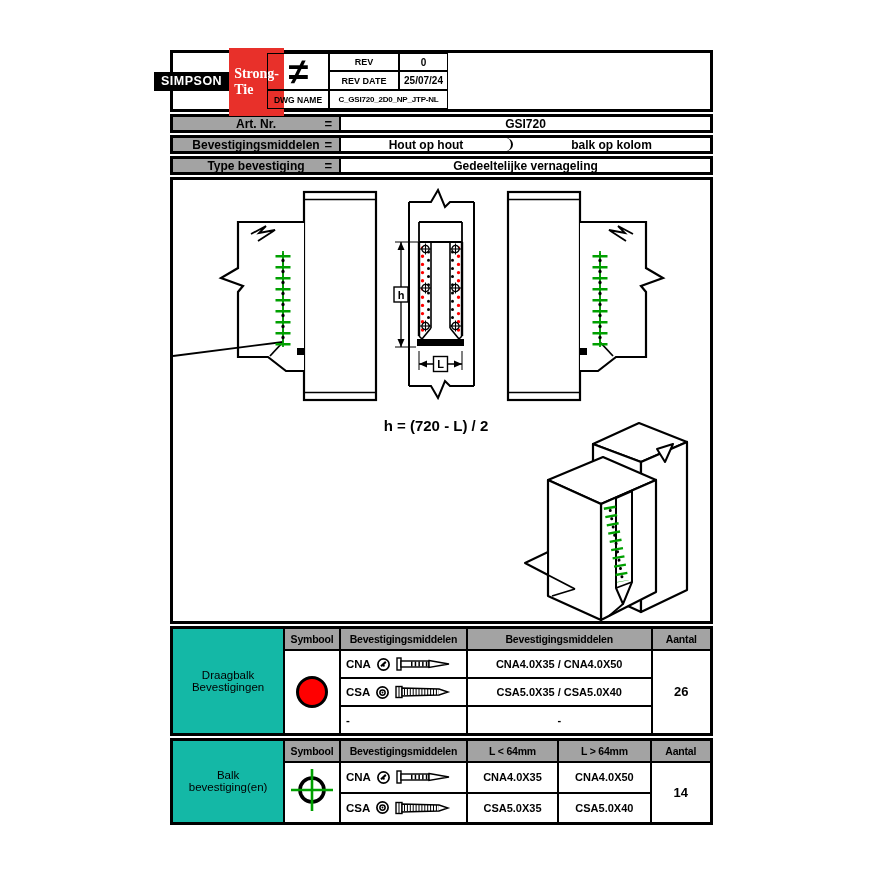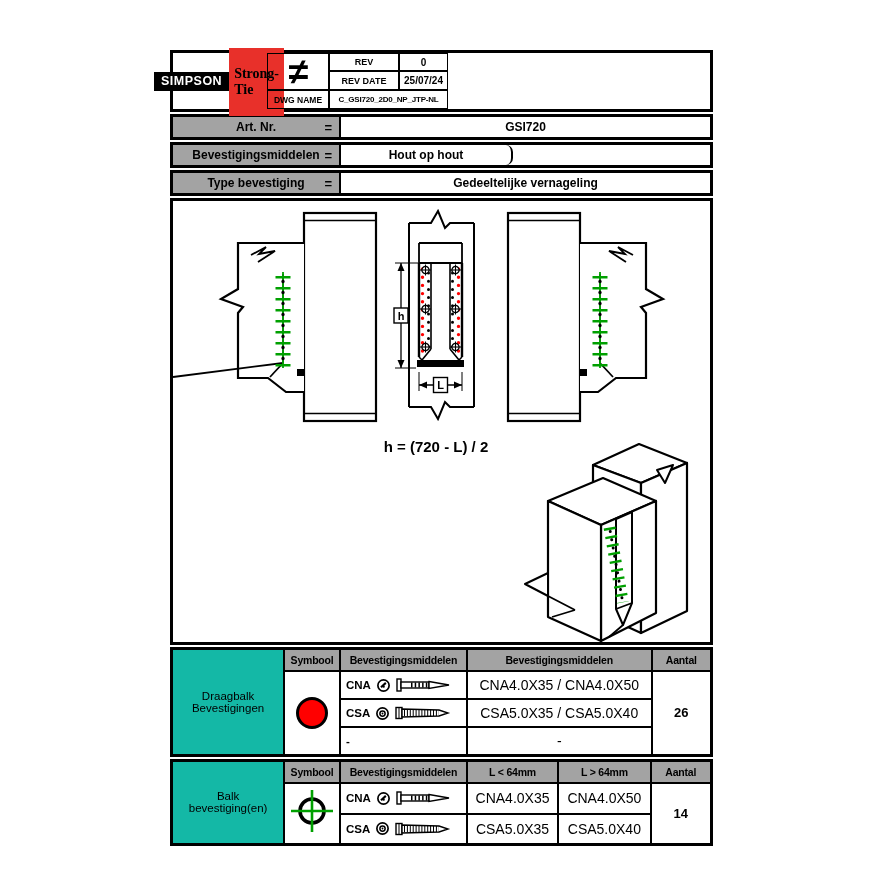--- a/index.html
+++ b/index.html
@@ -7,56 +7,56 @@
          font-family:"Liberation Sans", sans-serif; color:#000; }
   .sheet { position:absolute; left:170px; top:50px; width:543px; }
   .blk { box-sizing:border-box; border:3px solid #000; background:#fff; }
 
   
   .titleblock { display:flex; height:62px; }
   .logo-cell { width:92px; border-right:2.5px solid #000; display:flex; flex-direction:row;
                align-items:center; justify-content:center; }
   .logo-black { background:#000; color:#fff; font-weight:bold; font-size:12.5px;
                 padding:2.5px 7px; letter-spacing:.5px; }
-  .logo-red { background:#e8302a; color:#000000; font-family:"Liberation Serif",serif;
+  .logo-red { background:#e8302a; color:#ffffff; font-family:"Liberation Serif",serif;
               font-weight:bold; font-size:14px; padding:18px 5px; margin-top:1px; }
   .title-cell { flex:1; display:flex; align-items:center; justify-content:center;
                 border-right:2.5px solid #000; }
   .title-text { font-size:24px; font-weight:bold; border-bottom:2.5px solid #000; padding:0 5px 4px; }
   .rev-block { width:181px; display:grid; grid-template-columns:62px 70px 1fr;
                grid-template-rows:18px 19px 1fr; }
   .rev-cell { border:1.1px solid #000; display:flex; align-items:center; justify-content:center;
               font-weight:bold; overflow:hidden; }
   .neq { grid-row:1/3; grid-column:1; font-size:36px; font-weight:bold; font-style:italic; }
   .rev-lab { font-size:9px; }
   .rev-val { font-size:10px; }
   .dwg-lab { font-size:8.5px; }
   .dwg-val { grid-column:2/4; font-size:8px; letter-spacing:-.2px; }
 
   
-  .info-row { display:flex; height:26px; margin-top:2px; }
+  .info-row { display:flex; height:19px; margin-top:2px; }
   .info-label { width:166px; background:#a3a3a3; border-right:2.5px solid #000; position:relative;
                 display:flex; align-items:center; justify-content:center;
                 font-weight:bold; font-size:12px; }
   .info-eq { position:absolute; right:7px; font-size:13px; font-weight:bold; }
   .info-val { flex:1; display:flex; align-items:center; justify-content:center;
               font-weight:bold; font-size:12px; }
   .split { border-right:2.5px solid #000; flex:0 0 170px;border-radius:7px; }
 
   
   .drawing-cell { height:447px; margin-top:2px; padding:0; }
 
   
   table.ftab { border-collapse:collapse; width:543px; table-layout:fixed; margin-top:2px;
                border:3px solid #000; }
   .ftab td, .ftab th { border:2.4px solid #000; padding:0; overflow:hidden; }
   .ftab th { background:#a3a3a3; font-size:10.5px; font-weight:bold; height:20px; letter-spacing:-.2px;margin-left:6px;}
   .rowlabel { background:#14b8a6; font-weight:normal; font-size:11.5px; text-align:center; }
   .fast { display:flex; align-items:center; gap:5px; padding-left:5px; font-weight:bold; font-size:11.5px; }
-  .spec { text-align:center; font-weight:normal; font-size:14px; }
+  .spec { text-align:center; font-weight:bold; font-size:11px; }
   .count { text-align:center; font-weight:bold; font-size:13px; }
   .symcell { text-align:center; vertical-align:middle; }
   .t1row { height:28px; }
   .t2row { height:31px; }
   .red-dot { width:26px; height:26px; border-radius:50%; background:#ff0000;
              border:3.5px solid #000; margin:0 auto; }
 </style>
 </head>
 <body>
 
@@ -85,20 +85,21 @@
     </div>
     <div class="info-val">GSI720</div>
   </div>
 
   <div class="blk info-row">
     <div class="info-label">
       <span>Bevestigingsmiddelen</span>
       <span class="info-eq">=</span>
     </div>
     <div class="info-val split">Hout op hout</div>
+    <div class="info-val">balk op kolom</div>
   </div>
 
   <div class="blk info-row">
     <div class="info-label">
       <span>Type bevestiging</span>
       <span class="info-eq">=</span>
     </div>
     <div class="info-val">Gedeeltelijke vernageling</div>
   </div>
 

